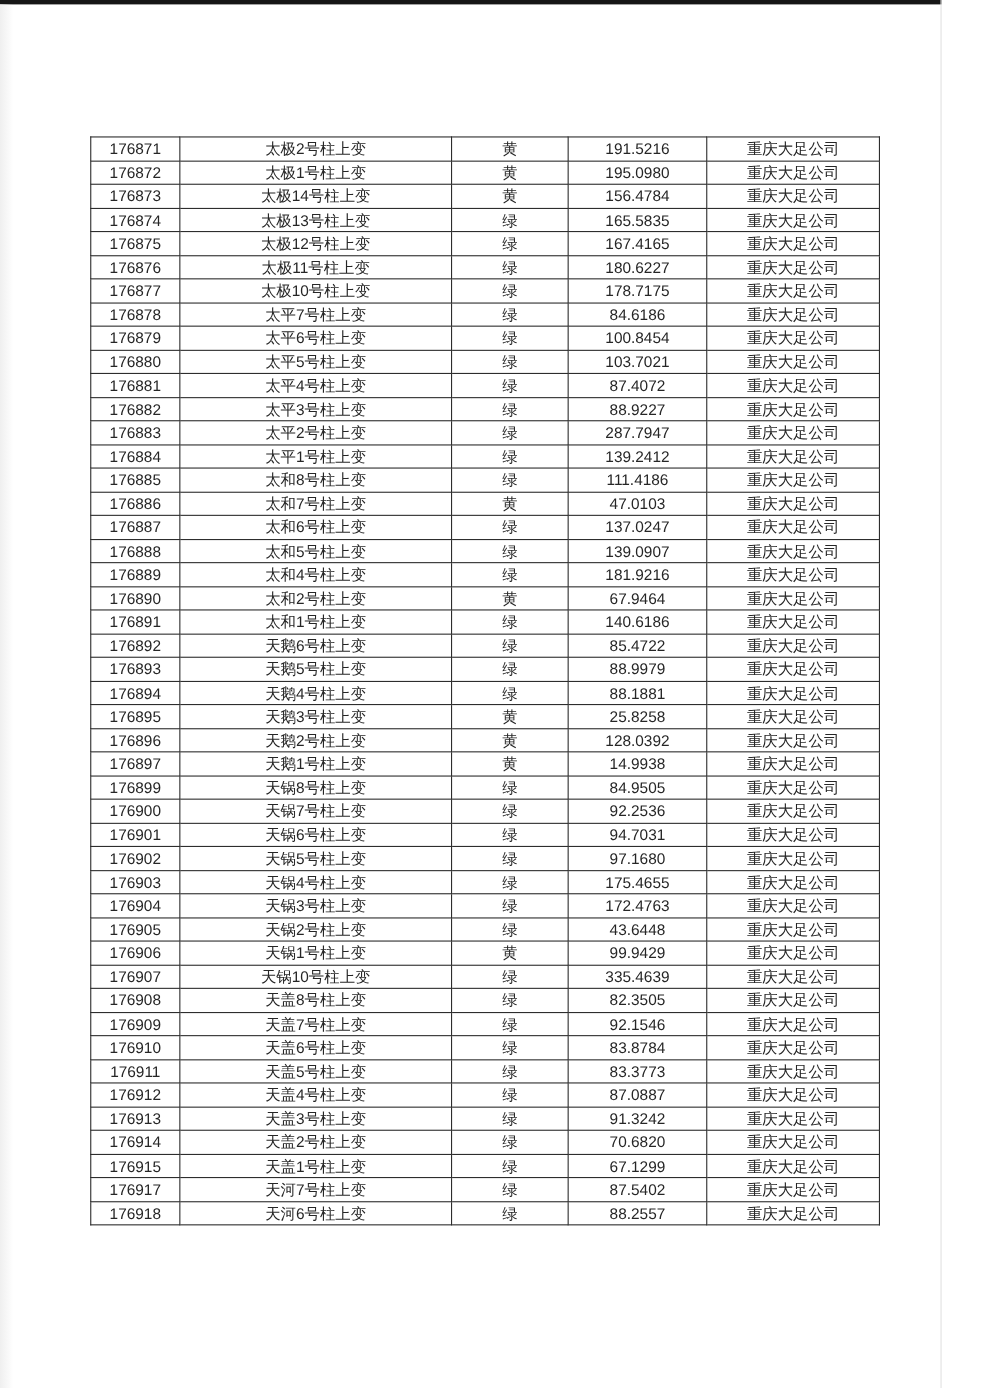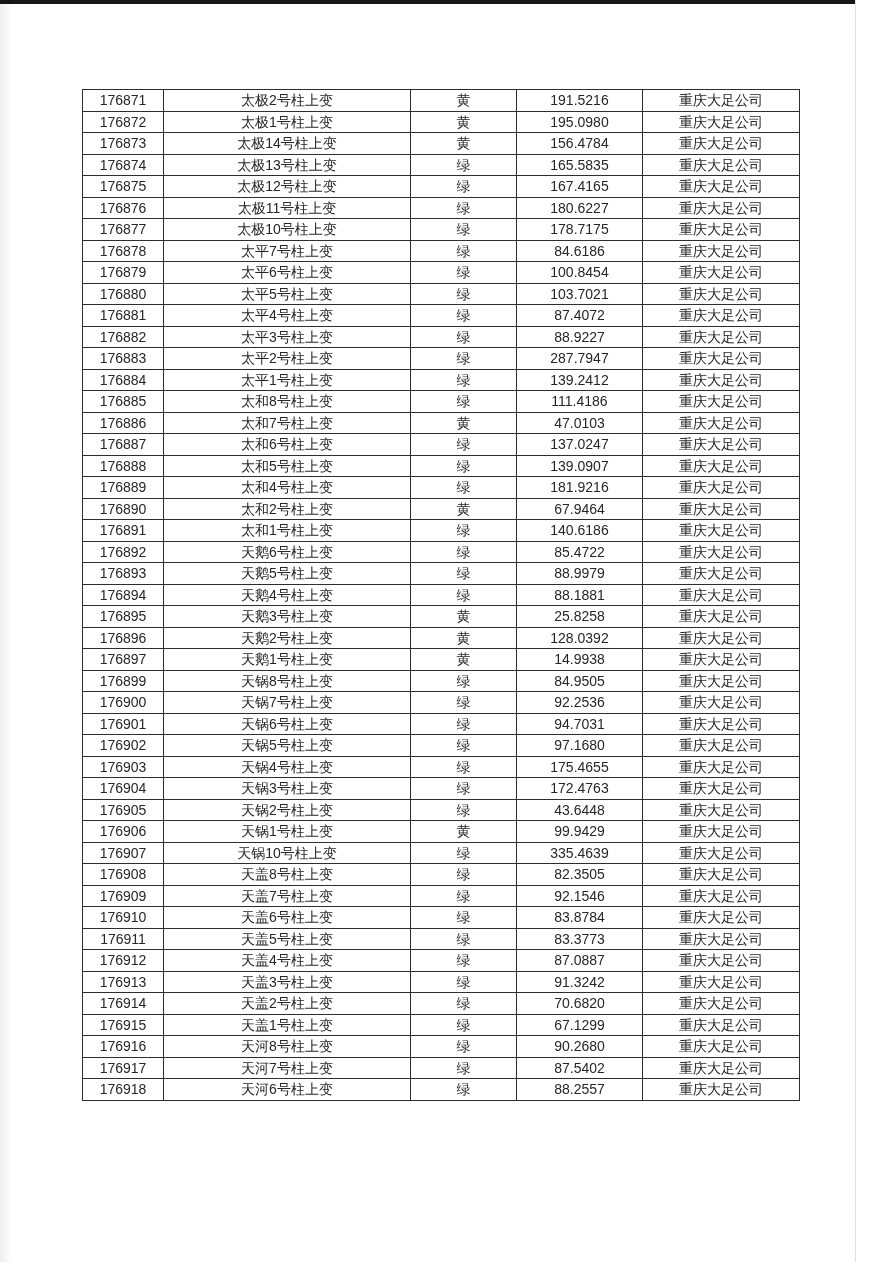--- a/index.html
+++ b/index.html
@@ -24,21 +24,21 @@
     background: #e2e2e2;
   }
   .page-left-shade {
     position: absolute;
     left: 0; top: 4px;
     width: 12px; height: 1258px;
     background: linear-gradient(to right, #efefef, rgba(255,255,255,0));
   }
   table.data-table {
     position: absolute;
-    left: 82px; top: 89px;
+    left: 82px; top: 124px;
     width: 717px;
     border-collapse: collapse;
     table-layout: fixed;
   }
   table.data-table td {
     border: 1px solid #2d2d2d;
     height: 20.5px;
     padding: 0;
     text-align: center;
     vertical-align: middle;
@@ -372,27 +372,20 @@
         <td>重庆大足公司</td>
       </tr>
       <tr>
         <td>176915</td>
         <td>天盖1号柱上变</td>
         <td>绿</td>
         <td>67.1299</td>
         <td>重庆大足公司</td>
       </tr>
       <tr>
-        <td>176916</td>
-        <td>天河8号柱上变</td>
-        <td>绿</td>
-        <td>90.2680</td>
-        <td>重庆大足公司</td>
-      </tr>
-      <tr>
         <td>176917</td>
         <td>天河7号柱上变</td>
         <td>绿</td>
         <td>87.5402</td>
         <td>重庆大足公司</td>
       </tr>
       <tr>
         <td>176918</td>
         <td>天河6号柱上变</td>
         <td>绿</td>

